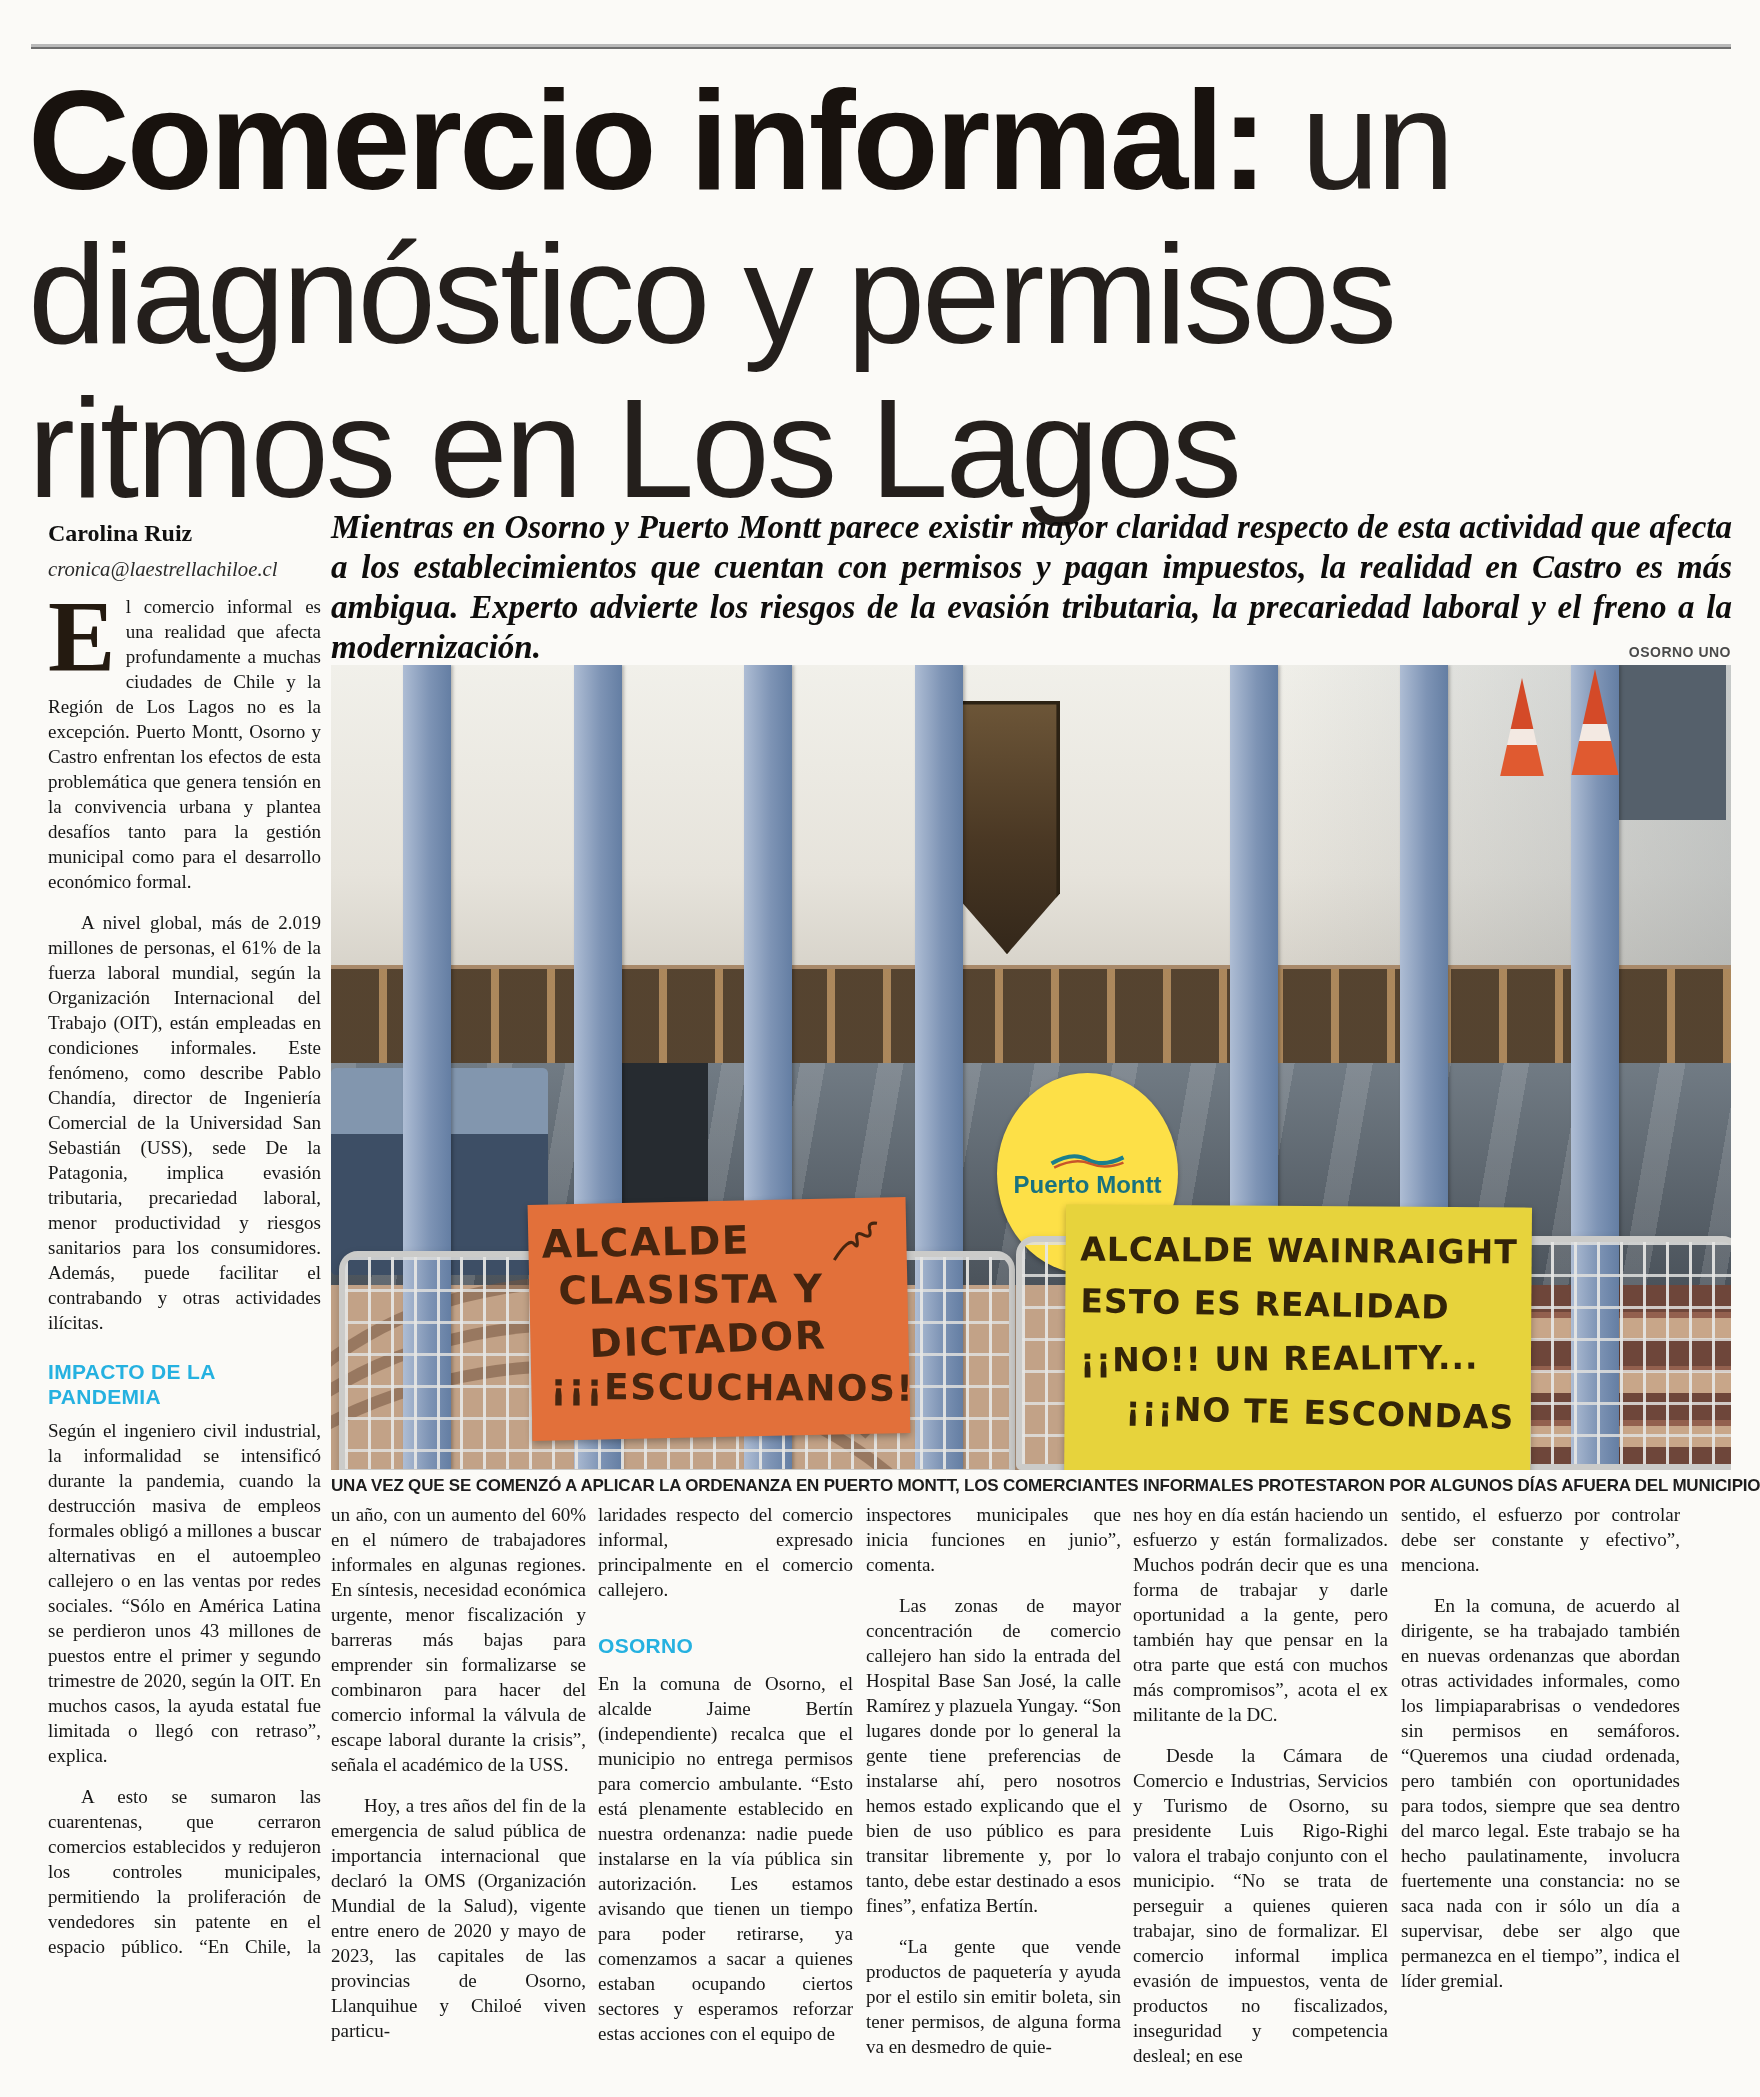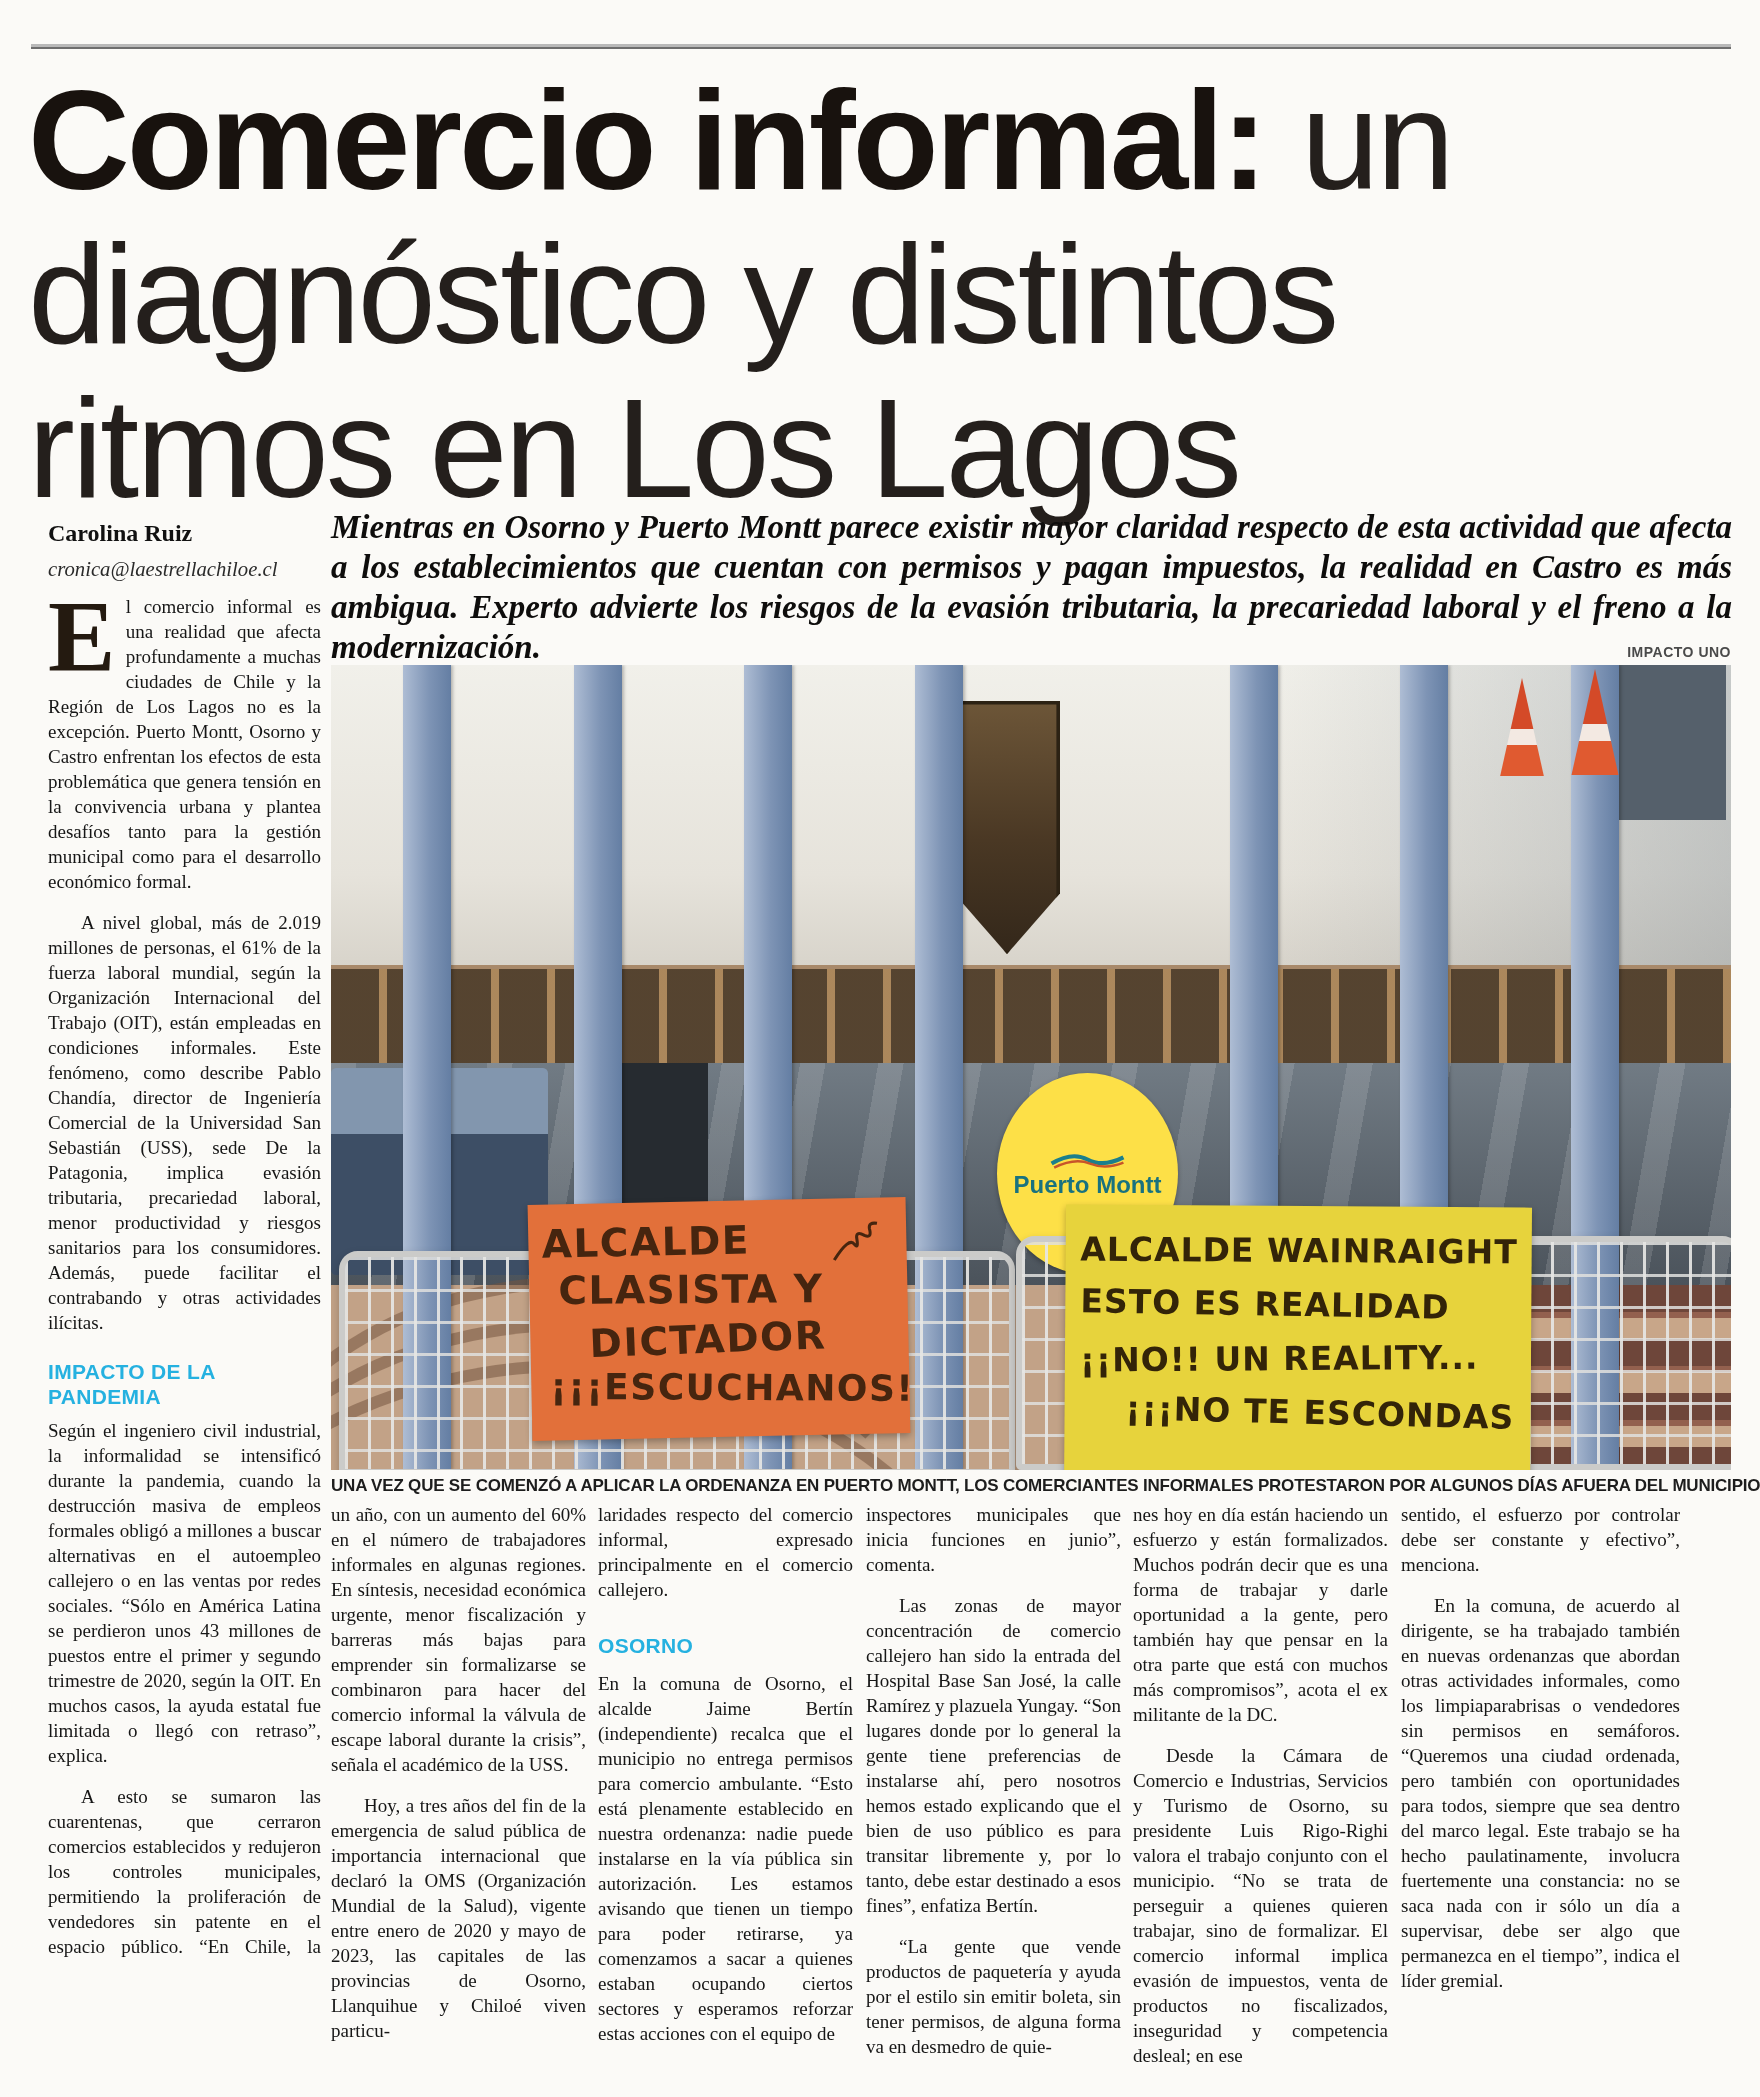--- a/index.html
+++ b/index.html
@@ -104,32 +104,32 @@
 </style>
 </head>
 <body>
 
 <div class="page">
 
   <div class="toprule"></div>
 
   <h1 class="headline">
     <div class="hl-line"><span class="hl-bold">Comercio informal:</span><span class="hl-light"> un</span></div>
-    <div class="hl-line hl-light">diagnóstico y distintos</div>
+    <div class="hl-line hl-light">diagnóstico y permisos</div>
     <div class="hl-line hl-light">ritmos en Los Lagos</div>
   </h1>
 
   <div class="byline">
     <div class="author">Carolina Ruiz</div>
     <div class="email">cronica@laestrellachiloe.cl</div>
   </div>
 
   <div class="lede">Mientras en Osorno y Puerto Montt parece existir mayor claridad respecto de esta actividad que afecta a los establecimientos que cuentan con permisos y pagan impuestos, la realidad en Castro es más ambigua. Experto advierte los riesgos de la evasión tributaria, la precariedad laboral y el freno a la modernización.</div>
 
-  <div class="credit">IMPACTO UNO</div>
+  <div class="credit">OSORNO UNO</div>
 
   <div class="photo">
     <div class="ph-wall"></div>
     <div class="ph-wall-shade"></div>
     <div class="ph-corner-dark"></div>
     <div class="ph-crest"></div>
     <div class="ph-transom"></div>
     <div class="ph-glass"></div>
     <div class="ph-door"></div>
     <div class="ph-vehicle"></div>

